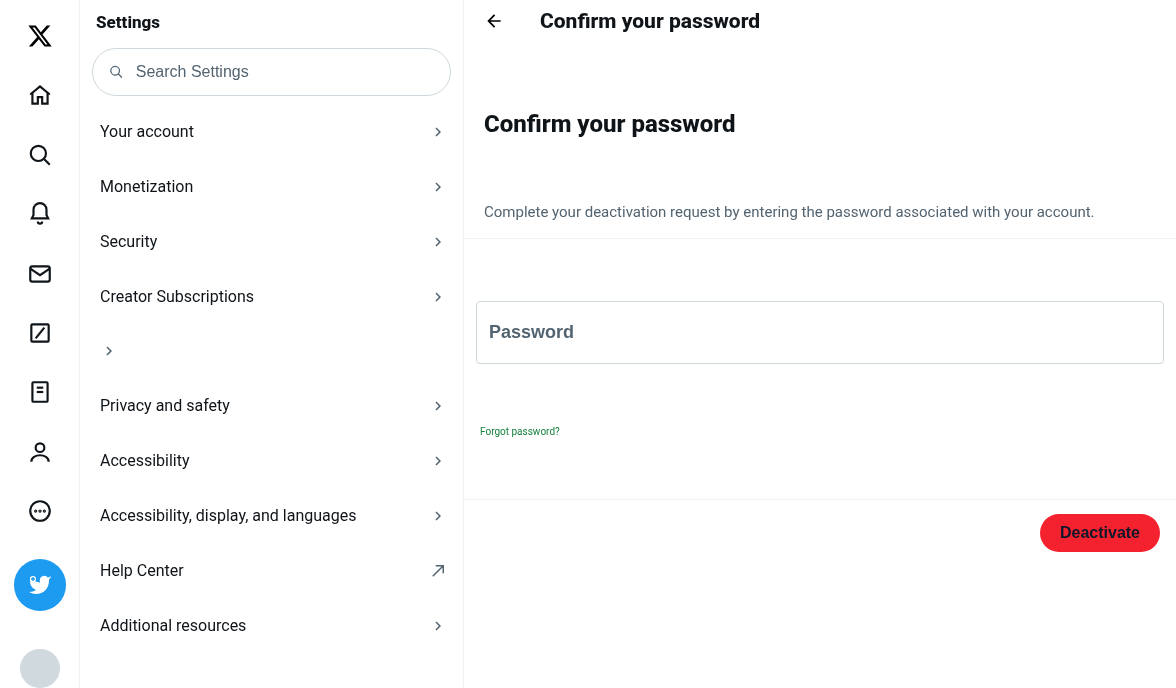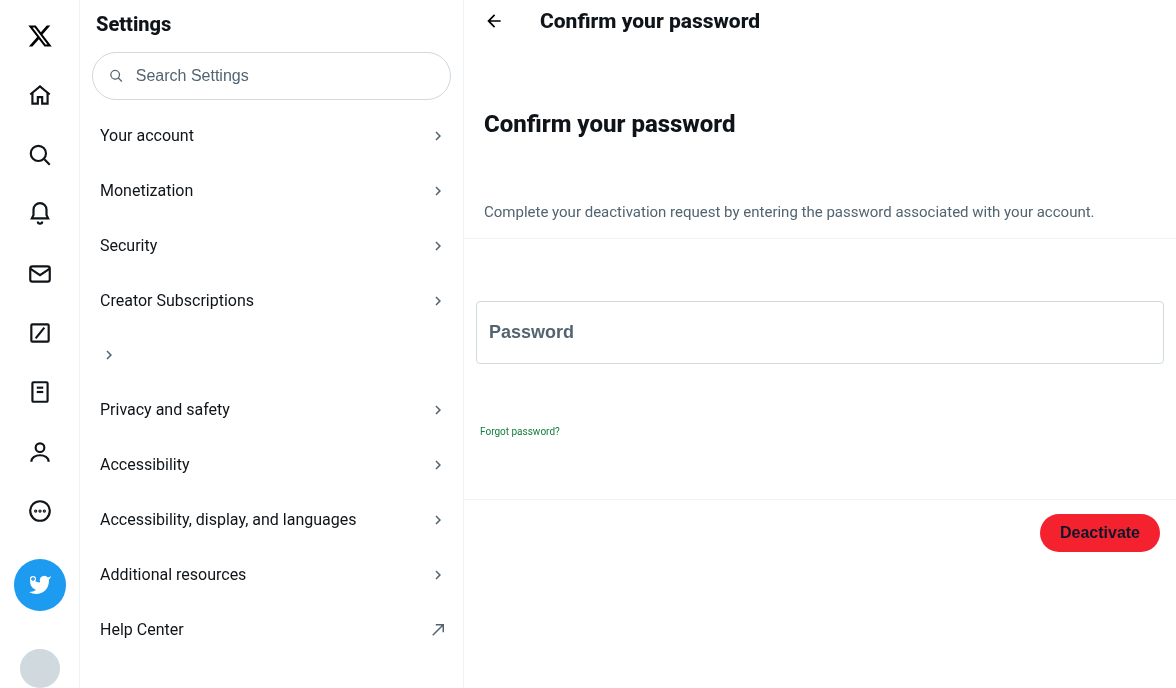--- a/index.html
+++ b/index.html
@@ -57,21 +57,21 @@
 
   
   .settings-col {
     width: 384px;
     flex: 0 0 384px;
     border-right: 1px solid #eff3f4;
     padding-top: 6px;
     overflow-y: auto;
   }
   .settings-title {
-    font-size: 20px;
+    font-size: 17px;
     font-weight: 800;
     padding: 6px 16px 12px 16px;
   }
   .search-wrap {
     padding: 4px 12px 8px 12px;
   }
   .search-box {
     display:flex; align-items:center;
     border: 1px solid #cfd9de;
     border-radius: 9999px;
@@ -287,29 +287,29 @@
             <path d="M8.59 16.59 13.17 12 8.59 7.41 10 6l6 6-6 6z"></path>
           </svg>
         </div>
         <div class="settings-item">
           <span>Accessibility, display, and languages</span>
           <svg class="chev" viewBox="0 0 24 24">
             <path d="M8.59 16.59 13.17 12 8.59 7.41 10 6l6 6-6 6z"></path>
           </svg>
         </div>
         <div class="settings-item">
+          <span>Help Center</span>
+          <svg class="chev" viewBox="0 0 24 24">
+            <path d="M5 19 19 5M9 5h10v10" fill="none" stroke="#536471" stroke-width="2"></path>
+          </svg>
+        </div>
+        <div class="settings-item">
           <span>Additional resources</span>
           <svg class="chev" viewBox="0 0 24 24">
             <path d="M8.59 16.59 13.17 12 8.59 7.41 10 6l6 6-6 6z"></path>
-          </svg>
-        </div>
-        <div class="settings-item">
-          <span>Help Center</span>
-          <svg class="chev" viewBox="0 0 24 24">
-            <path d="M5 19 19 5M9 5h10v10" fill="none" stroke="#536471" stroke-width="2"></path>
           </svg>
         </div>
       </div>
   </section>
 
   <section class="detail-col">
     <div class="detail-header">
       <div class="back-btn">
         <svg viewBox="0 0 24 24">
             <path d="M20 11H7.83l5.59-5.59L12 4l-8 8 8 8 1.41-1.41L7.83 13H20z"></path>

